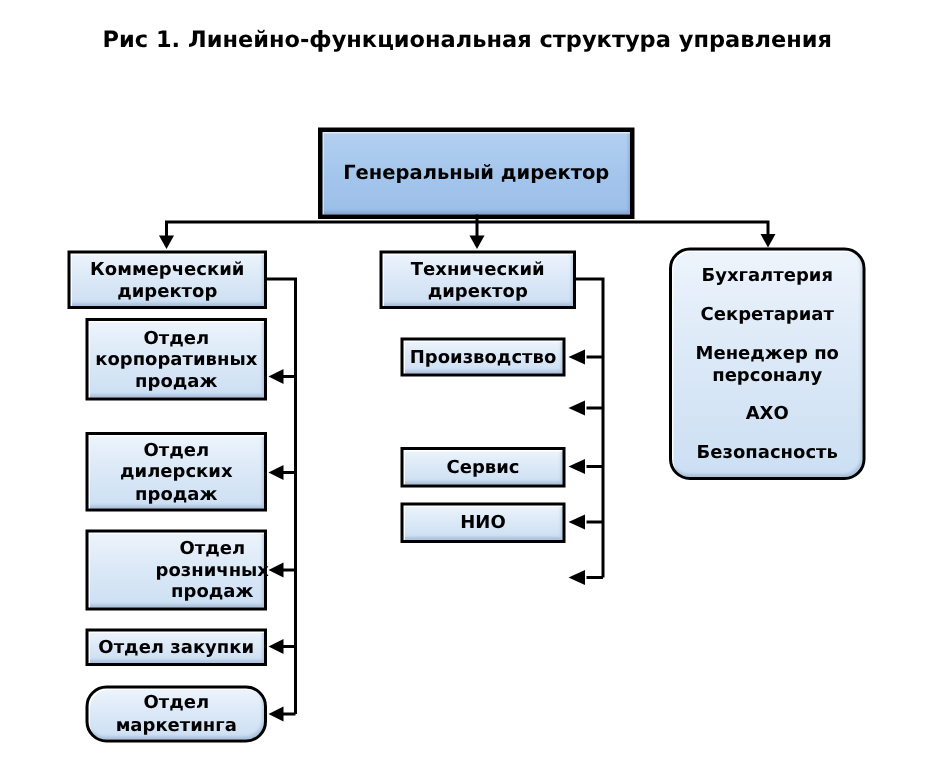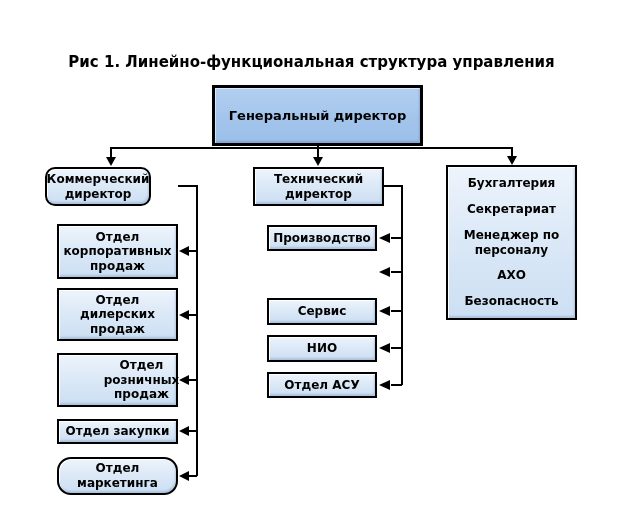--- a/index.html
+++ b/index.html
@@ -8,21 +8,20 @@
     width:623px;height:506px;
     background:#fff;
     font-family:"DejaVu Sans","Liberation Sans",sans-serif;
     overflow:hidden;
   }
   .caption{
     position:absolute;left:0;top:17px;width:100%;
     text-align:center;
     font-size:15px;font-weight:bold;color:#000;
     letter-spacing:0px;
-    margin-top:36px;
   }
   .box{
     position:absolute;box-sizing:border-box;
     display:flex;align-items:center;justify-content:center;
     text-align:center;
     font-weight:bold;color:#000;
     border:2px solid #000;
   }
   .box .lbl{display:block;padding:1px 2px;line-height:1.22;}
   .root-box{
@@ -87,37 +86,37 @@
       <polygon points="390,306 390,316 379,311"></polygon>
       <polygon points="390,343 390,353 379,348"></polygon>
       <polygon points="390,380 390,390 379,385"></polygon>
     </g>
   </svg>
 
   <div class="box root-box" style="left:212px;top:85px;width:211px;height:61px;">
     <span class="lbl">Генеральный директор</span>
   </div>
 
-  <div class="box child-box" style="left:45px;top:167px;width:106px;height:39px;border-radius:10px;">
+  <div class="box child-box" style="left:45px;top:167px;width:133px;height:39px;">
     <span class="lbl">Коммерческий директор</span>
   </div>
 
   <div class="box child-box" style="left:253px;top:167px;width:131px;height:39px;">
     <span class="lbl">Технический директор</span>
   </div>
 
-  <div class="box child-box staff-box" style="left:446px;top:165px;width:131px;height:155px;">
+  <div class="box child-box staff-box" style="left:446px;top:165px;width:131px;height:155px;border-radius:14px;">
     <div class="staff-item">Бухгалтерия</div>
     <div class="staff-item">Секретариат</div>
     <div class="staff-item">Менеджер по персоналу</div>
     <div class="staff-item">АХО</div>
     <div class="staff-item">Безопасность</div>
   </div>
 
-  <div class="box child-box" style="left:57px;top:224px;width:121px;height:55px;">
+  <div class="box child-box" style="left:57px;top:212px;width:121px;height:55px;">
     <span class="lbl">Отдел корпоративных продаж</span>
   </div>
   <div class="box child-box" style="left:57px;top:288px;width:121px;height:53px;">
     <span class="lbl">Отдел дилерских продаж</span>
   </div>
   <div class="box child-box" style="left:57px;top:353px;width:121px;height:54px;padding-left:48px;">
     <span class="lbl">Отдел розничных продаж</span>
   </div>
   <div class="box child-box" style="left:57px;top:419px;width:121px;height:25px;">
     <span class="lbl">Отдел закупки</span>
@@ -128,17 +127,14 @@
 
   <div class="box child-box" style="left:267px;top:225px;width:110px;height:26px;">
     <span class="lbl">Производство</span>
   </div>
   <div class="box child-box" style="left:267px;top:335px;width:110px;height:27px;">
     <span class="lbl">НИО</span>
   </div>
   <div class="box child-box" style="left:267px;top:298px;width:110px;height:27px;">
     <span class="lbl">Сервис</span>
   </div>
-  <div class="box child-box" style="left:267px;top:372px;width:110px;height:26px;">
-    <span class="lbl">Отдел АСУ</span>
-  </div>
 
 </div>
 
 </body></html>

